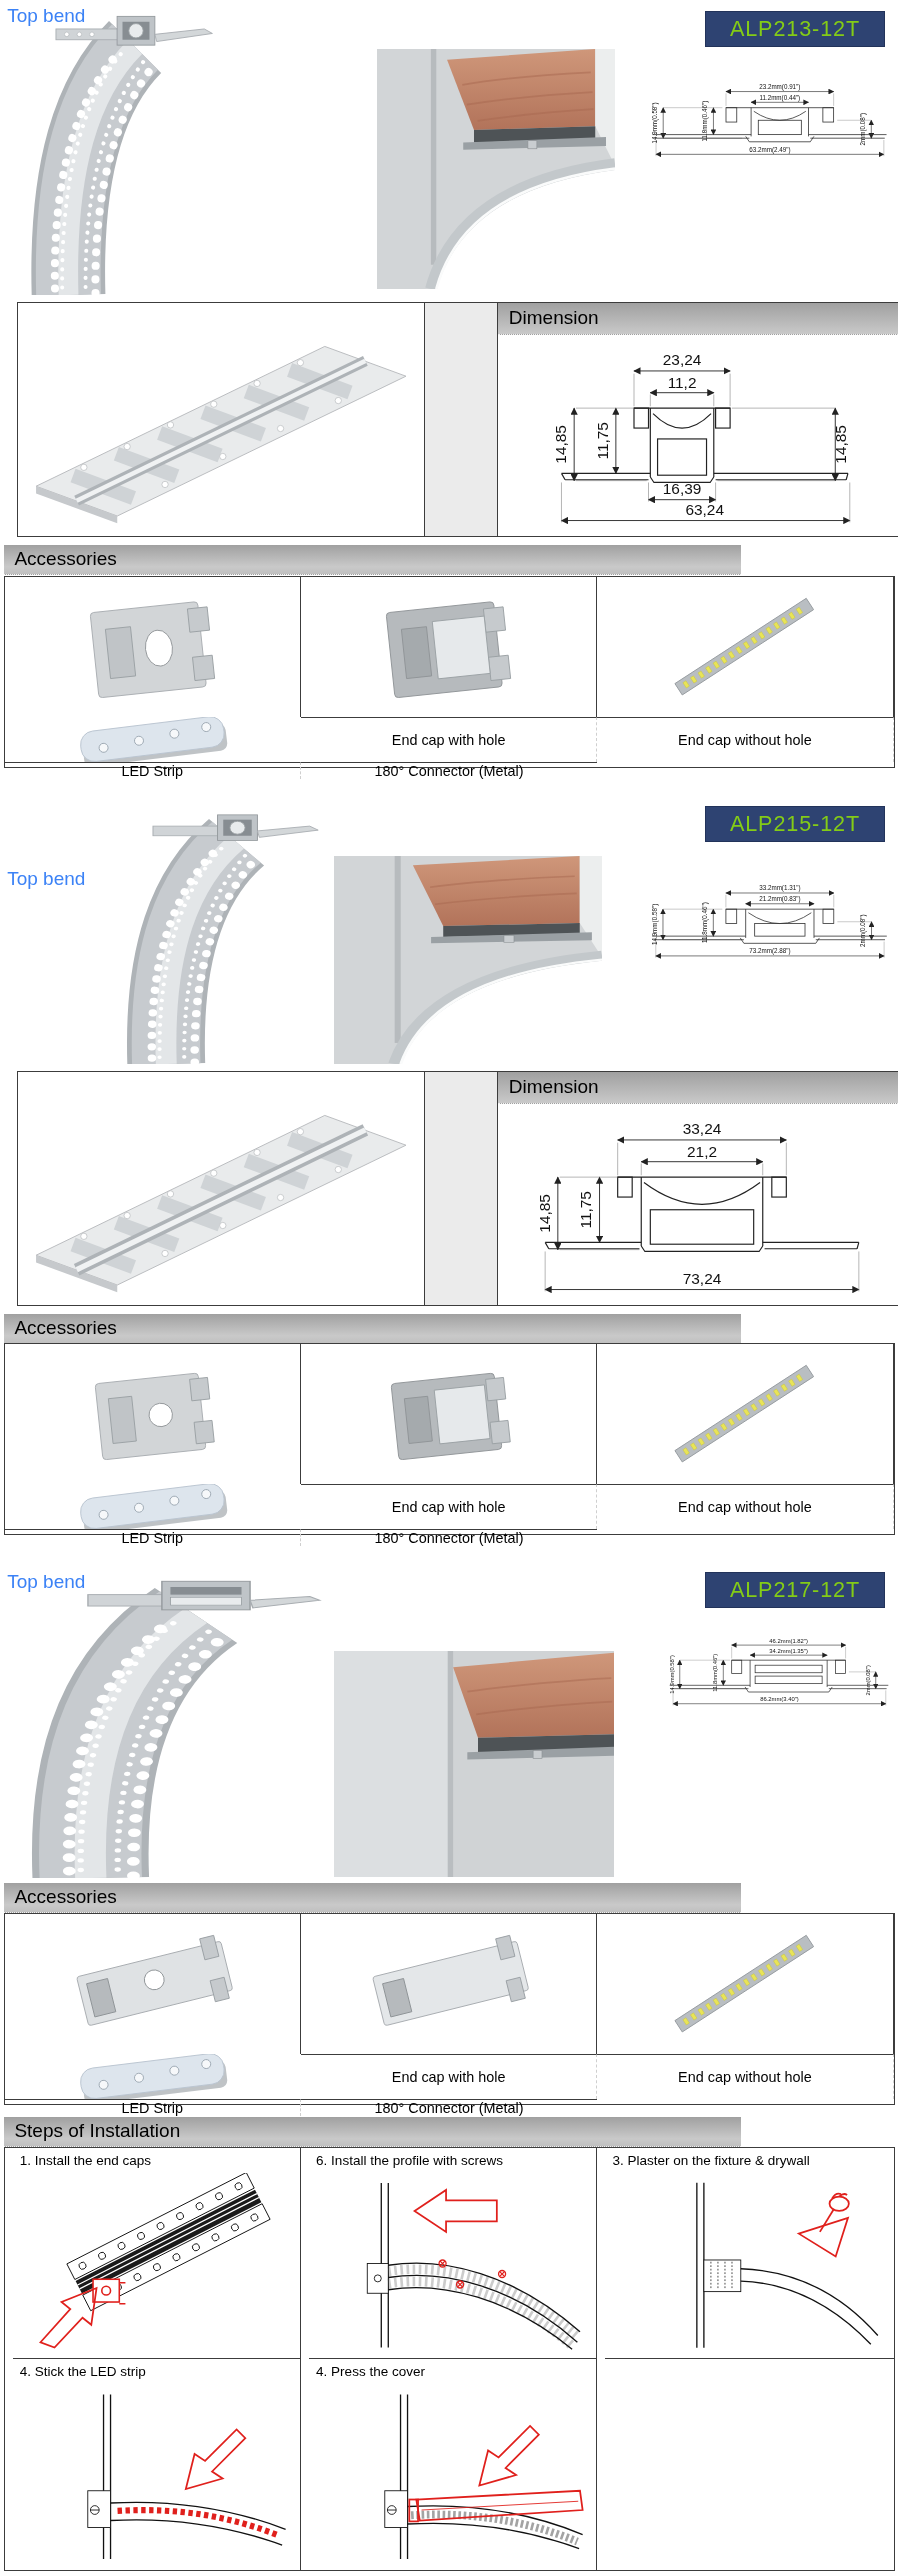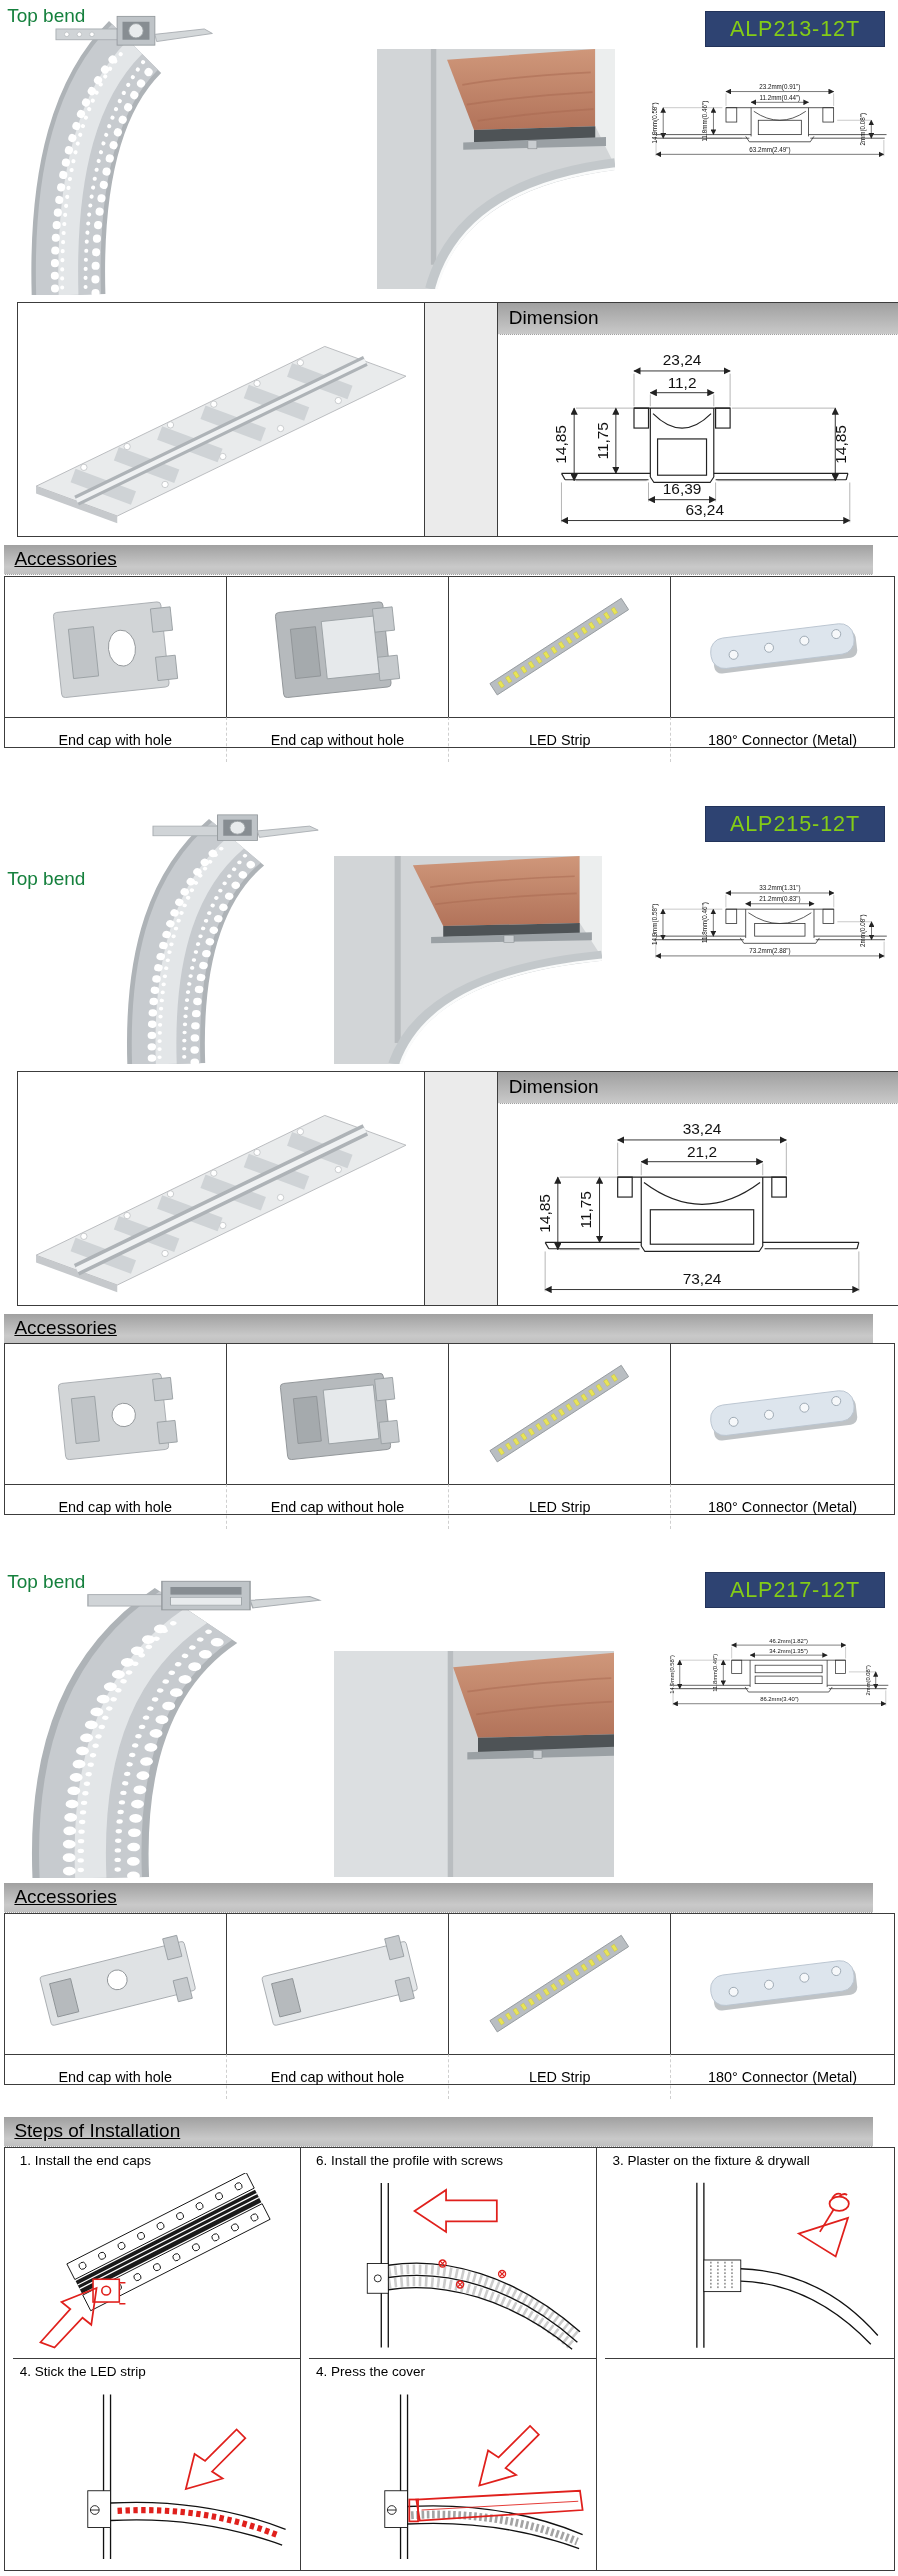--- a/index.html
+++ b/index.html
@@ -1,35 +1,35 @@
 <!DOCTYPE html>
 <html style="font-size:14.4px"><head>
 <meta charset="utf-8">
 <style>
   html,body{margin:0;padding:0;background:#fff;}
   #page{position:relative;width:899px;height:2576px;background:#fff;
         font-family:"Liberation Sans",sans-serif;color:#000;overflow:hidden;}
   .abs{position:absolute;}
-  .topbend{font-size:19px;color:#15803d;}
+  .topbend{font-size:19px;color:#3b82f6;}
   .badge{width:180px;height:36px;background:#2e4372;border:1.8px solid #22335a;color:#84cc16;
          font-size:21.6px;display:flex;align-items:center;justify-content:center;
          letter-spacing:0.9px;box-sizing:border-box;}
-  .bar{left:3.6px;width:869px;height:30px;background:linear-gradient(180deg,#a0a0a0,#c9c9c9 75%,#c0c0c0);
+  .bar{left:3.6px;width:737px;height:30px;background:linear-gradient(180deg,#a0a0a0,#c9c9c9 75%,#c0c0c0);
        border-bottom:1.8px dotted #f2f2f2;font-size:19px;line-height:28px;padding-left:10.8px;
-       box-sizing:border-box;text-decoration:underline;}
+       box-sizing:border-box;}
   .dim-panel{left:17px;width:890px;height:235px;border:1.8px solid #3c3c3c;display:flex;box-sizing:border-box;}
   .dim-left{width:406px;position:relative;background:#fff;}
   .dim-left svg{position:absolute;inset:0;width:100%;height:100%;}
   .dim-strip{width:72px;background:#ebebeb;border-left:1.8px solid #3c3c3c;border-right:1.8px solid #3c3c3c;}
   .dim-right{flex:1;position:relative;background:#fff;}
   .panel-header{height:31px;background:linear-gradient(180deg,#a0a0a0,#c9c9c9);
                 border-bottom:1.8px dotted #f2f2f2;font-size:19px;line-height:29px;padding-left:10.8px;}
   .dim-draw{position:absolute;left:0;top:32px;width:100%;height:calc(100% - 36px);}
-  .acc-table{left:3.6px;width:891px;height:172px;border:1.8px solid #3c3c3c;display:grid;
-             grid-template-columns:repeat(4,1fr);grid-template-rows:140px 45px;box-sizing:border-box;}
+  .acc-table{left:3.6px;width:891px;height:192px;border:1.8px solid #3c3c3c;display:grid;
+             grid-template-columns:repeat(3,1fr);grid-template-rows:140px 45px;box-sizing:border-box;}
   .acc-img{display:flex;align-items:center;justify-content:center;overflow:hidden;}
   .acc-img.sep{border-right:1.8px solid #3c3c3c;}
   .acc-label{border-top:1.8px solid #3c3c3c;display:flex;align-items:center;justify-content:center;
              font-size:14.4px;}
   .acc-label.sep{border-right:1.8px dashed #cfcfcf;}
   .steps-table{left:3.6px;width:891px;height:424px;border:1.8px solid #3c3c3c;display:grid;
                grid-template-columns:repeat(3,1fr);grid-template-rows:1fr 1fr;box-sizing:border-box;}
   .step-cell{position:relative;padding:5.4px 7.2px;box-sizing:border-box;
              border-right:1.8px solid #3c3c3c;border-bottom:1.8px solid #3c3c3c;overflow:hidden;margin-left:8px;}
   .step-cell:nth-child(3n){border-right:none;}

